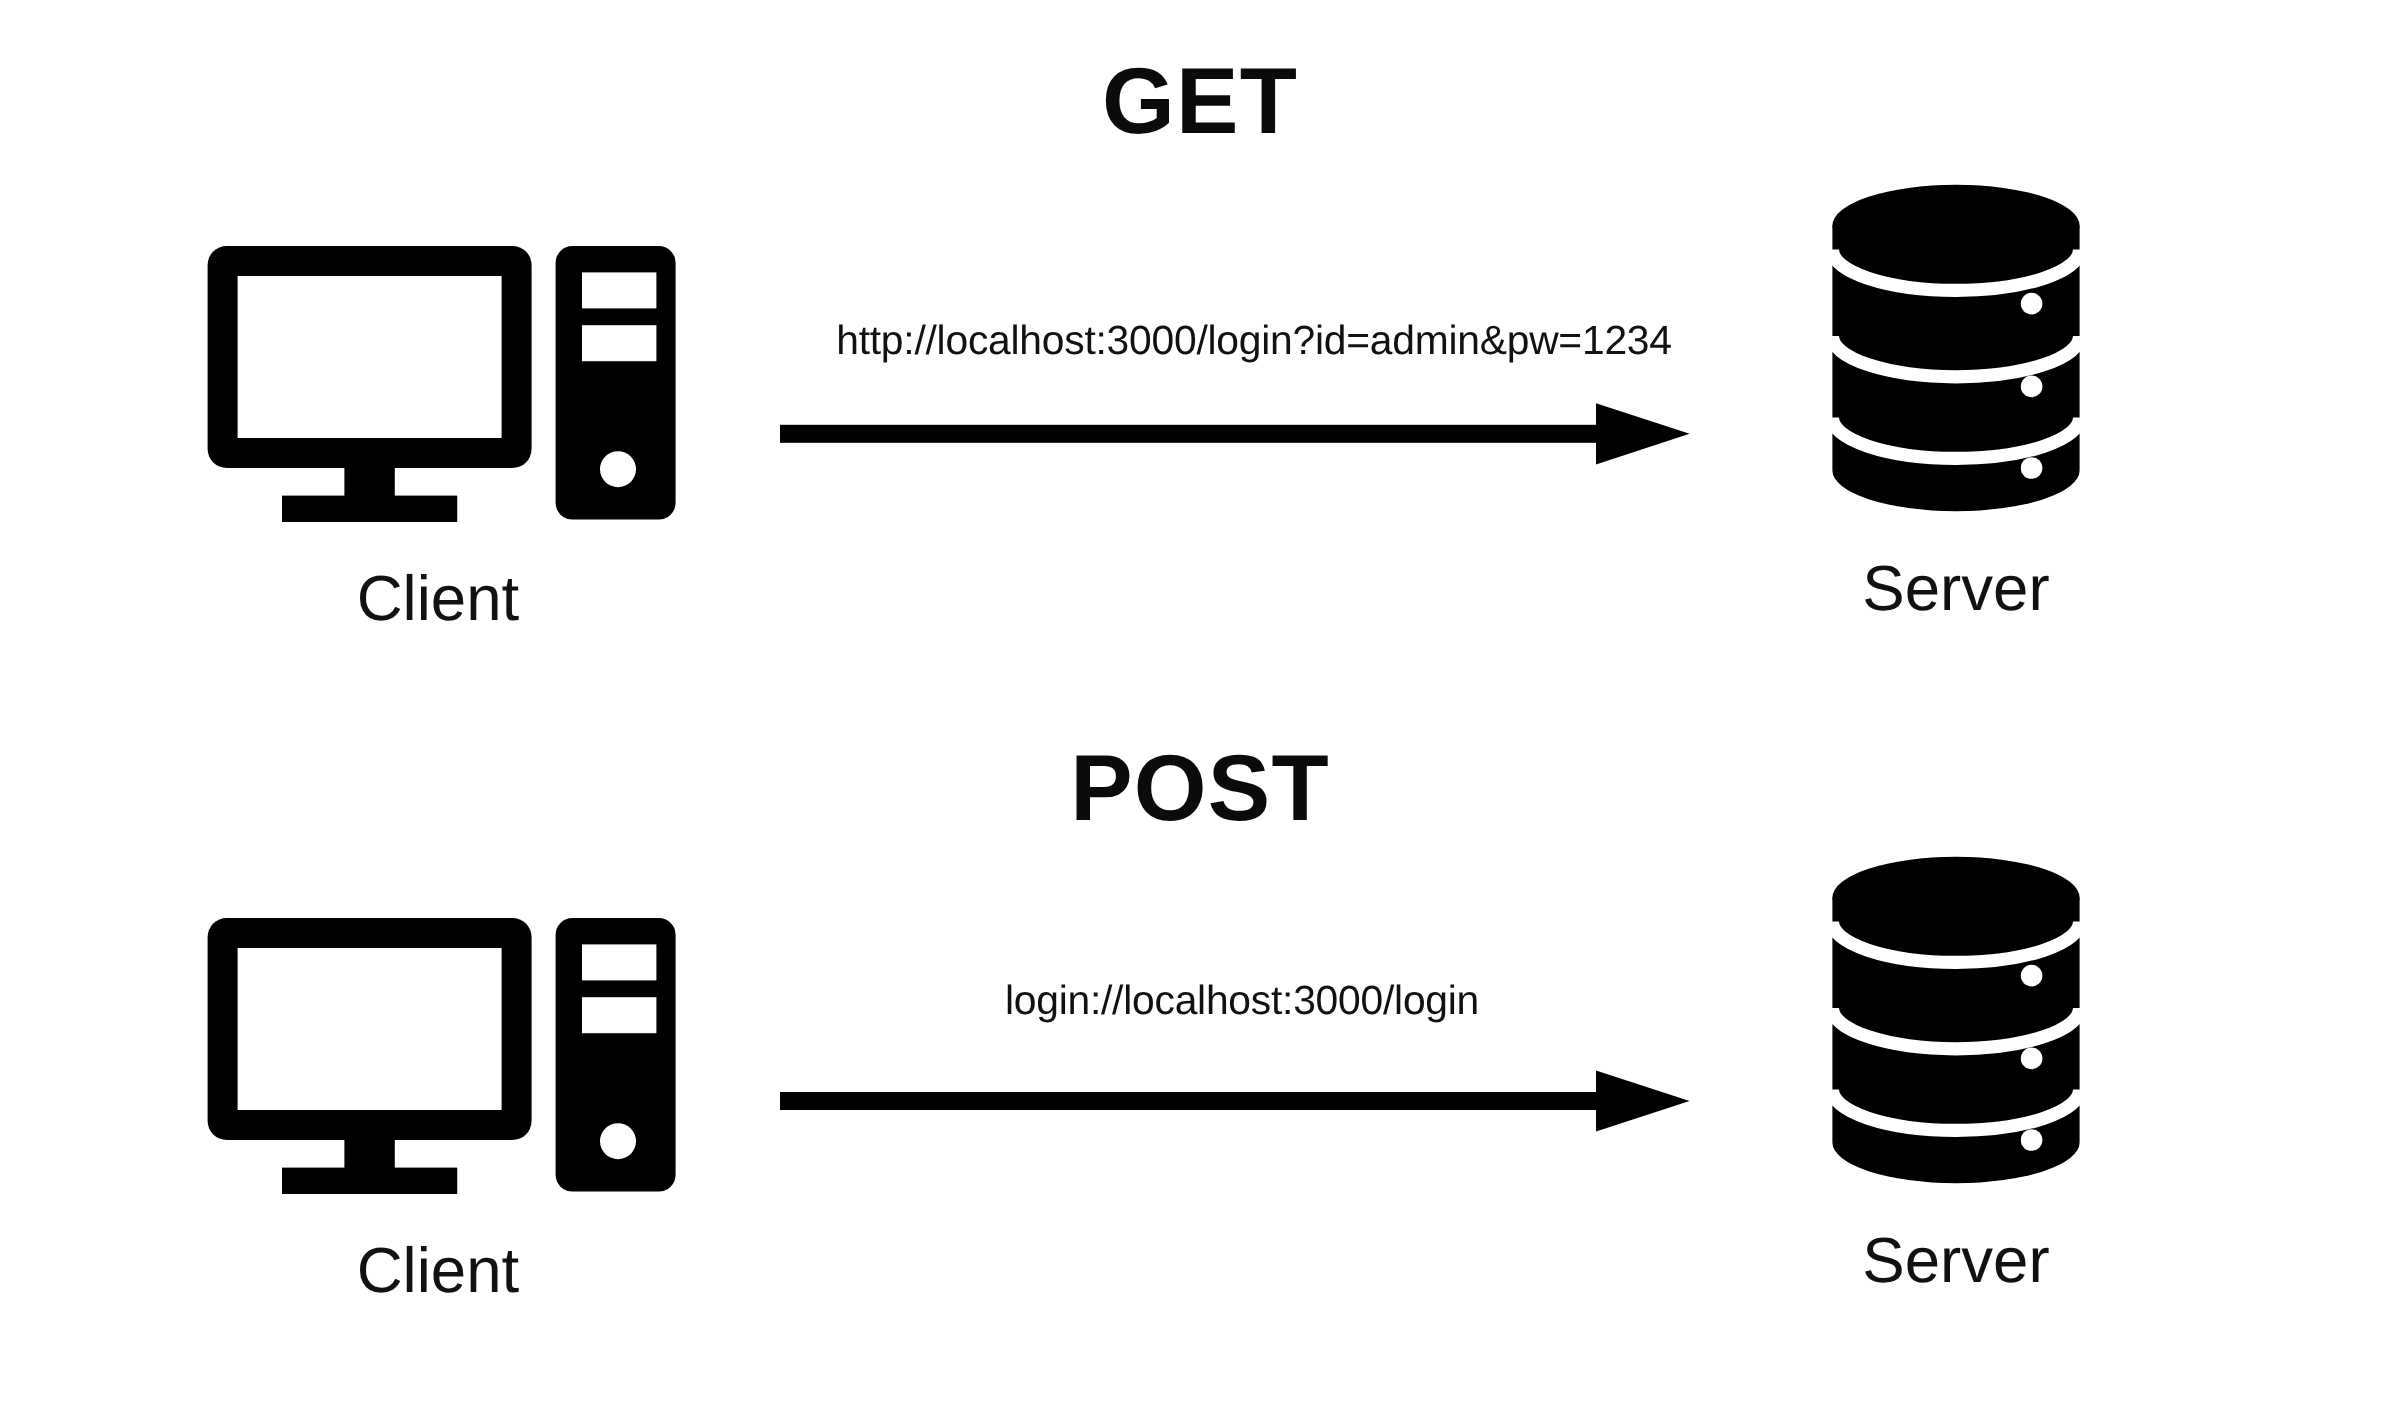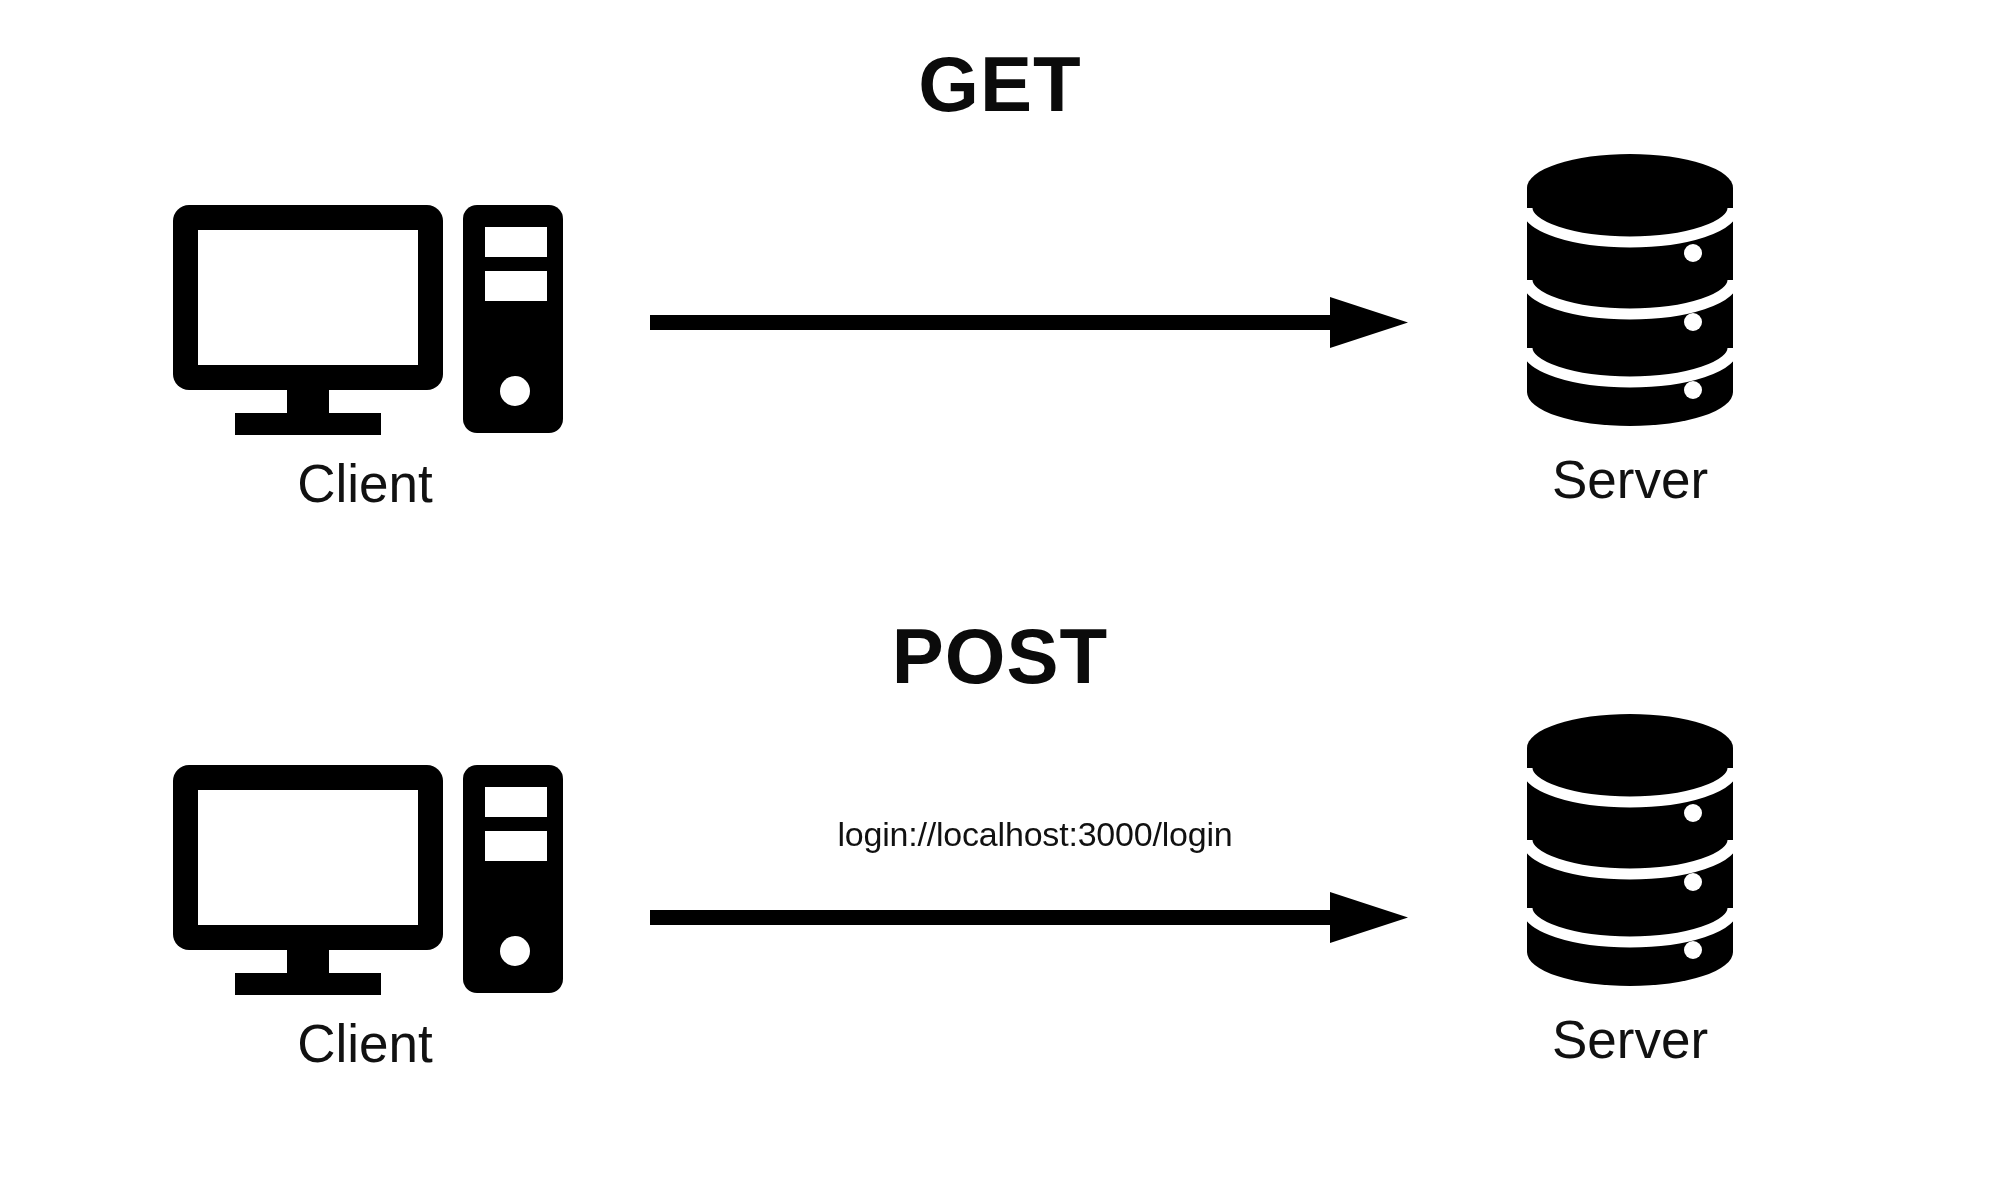--- a/index.html
+++ b/index.html
@@ -61,22 +61,22 @@
     color: #111111;
     white-space: nowrap;
   }
 
   .client-node { left: 145px; top: 195px; width: 440px; }
   .server-node { left: 1480px; top: 150px; width: 300px; }
 
   .client-icon-wrap { width: 440px; height: 240px; }
   .server-icon-wrap { width: 300px; height: 290px; }
 
-  .client-node .node-label { margin-top: 22px; }
-  .server-node .node-label { margin-top: 13px; }
+  .client-node .node-label { margin-top: 38px; }
+  .server-node .node-label { margin-top: 24px; }
 
   
   .request {
     position: absolute;
     left: 640px;
     width: 780px;
   }
   .request-get  { top: 265px; }
   .request-post { top: 255px; }
 
@@ -128,20 +128,21 @@
           <rect x="340" y="32" width="62" height="30" fill="#fff"></rect>
           <rect x="340" y="76" width="62" height="30" fill="#fff"></rect>
 
           <circle cx="370" cy="196" r="15" fill="#fff"></circle>
         </svg>
       </div>
       <div class="node-label">Client</div>
     </div>
 
     <div class="request request-get">
+      <div class="request-url url-get">http://localhost:3000/login?id=admin&amp;pw=1234</div>
       <div class="arrow-wrap arrow-get">
         <svg width="780" height="76" viewBox="0 0 780 76" aria-hidden="true">
           <rect x="10" y="26" width="690" height="15" fill="#000"></rect>
           <polygon points="690,8 768,33.5 690,59" fill="#000"></polygon>
         </svg>
       </div>
     </div>
 
     <div class="node server-node">
       <div class="server-icon-wrap">

